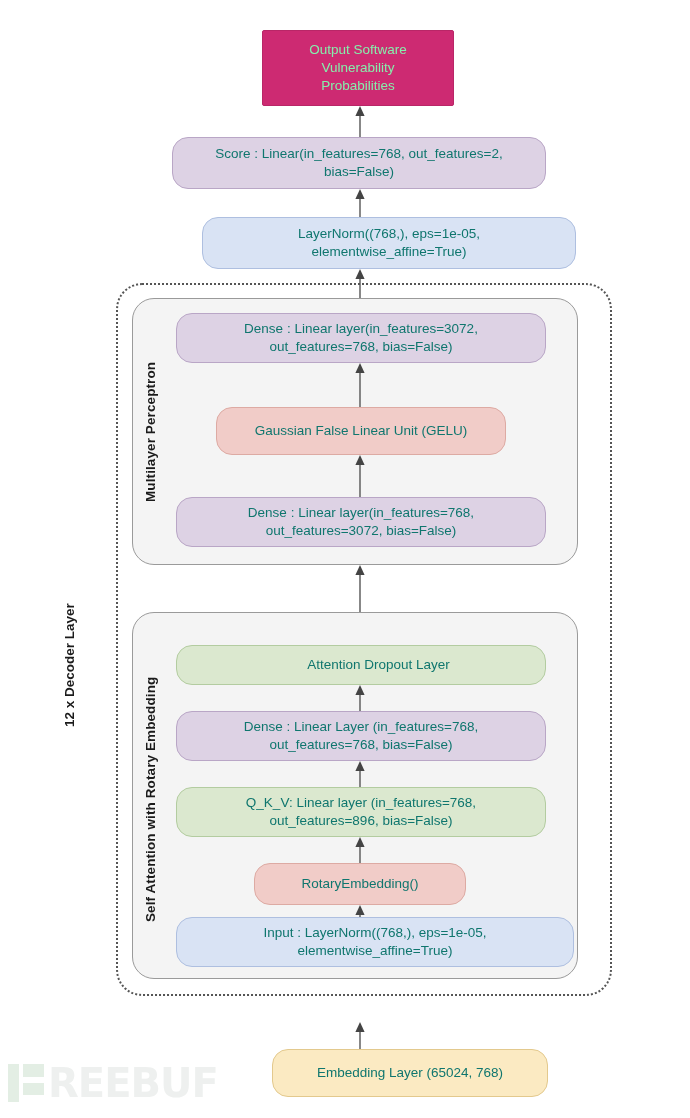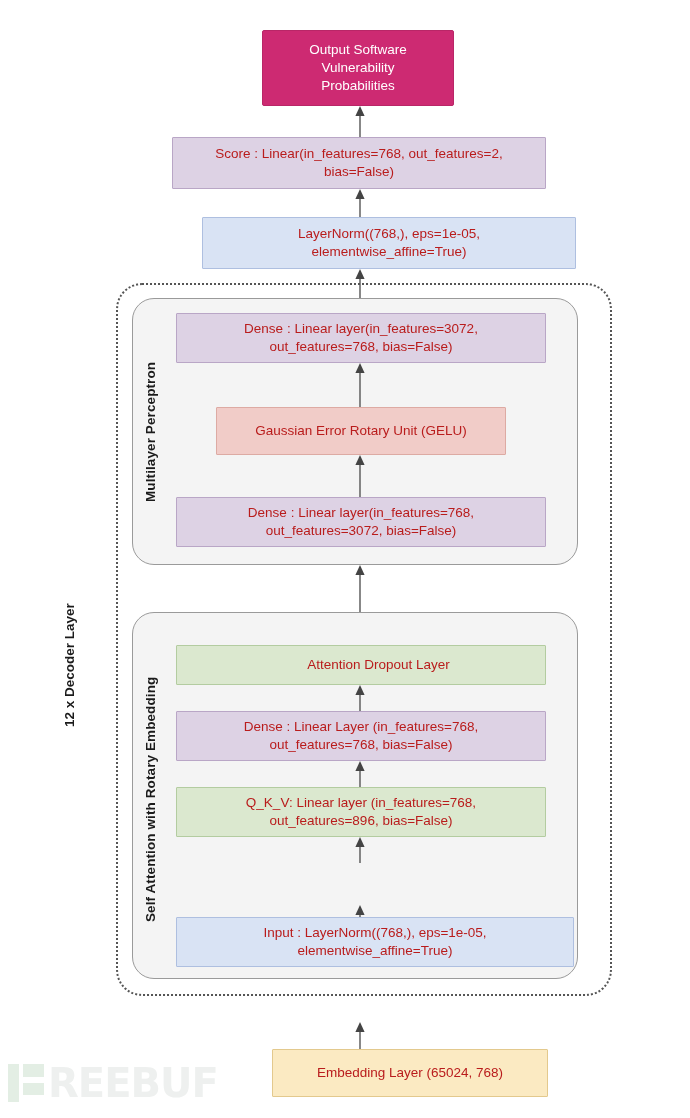--- a/index.html
+++ b/index.html
@@ -20,36 +20,36 @@
     width: 690px; height: 1118px;
   }
 
   
   .node {
     position: absolute;
     display: flex;
     align-items: center;
     justify-content: center;
     text-align: center;
-    border-radius: 1px;
+    border-radius: 16px;
     font-size: 13.5px;
     line-height: 1.35;
-    color: #b91c1c;
+    color: #0f766e;
     padding: 4px 8px;
     white-space: pre-line;
   }
 
   .node.purple { background: #ddd2e4; border: 1px solid #b9a6c6; }
   .node.blue   { background: #d9e3f4; border: 1px solid #aebfe0; }
   .node.green  { background: #dbe8cf; border: 1px solid #b3ccA0; }
   .node.red    { background: #f1ccc8; border: 1px solid #ddaaa3; }
   .node.yellow { background: #fbeac2; border: 1px solid #e3c98d; }
   .node.magenta{
     background: #cd2a72; border: 1px solid #b92667;
-    color: #ffffff; border-radius: 2px;
+    color: #86efac; border-radius: 2px;
   }
 
   
   .group {
     position: absolute;
     background: #f4f4f4;
     border: 1px solid #9a9a9a;
     border-radius: 22px;
   }
   .group-label {
@@ -171,21 +171,21 @@
   <div class="node purple" style="left:176px; top:313px; width:370px; height:50px;">Dense : Linear layer(in_features=3072,
 out_features=768, bias=False)</div>
 
   <div class="arrow" style="left:352px; top:363px; height:44px;">
     <svg width="16" height="44" viewBox="0 0 16 44">
       <line x1="8" y1="44" x2="8" y2="7" stroke="#555" stroke-width="1.4"></line>
       <polygon points="8,0 3.4,10 12.6,10" fill="#444"></polygon>
     </svg>
   </div>
 
-  <div class="node red" style="left:216px; top:407px; width:290px; height:48px;">Gaussian Error Rotary Unit (GELU)</div>
+  <div class="node red" style="left:216px; top:407px; width:290px; height:48px;">Gaussian False Linear Unit (GELU)</div>
 
   <div class="arrow" style="left:352px; top:455px; height:42px;">
     <svg width="16" height="42" viewBox="0 0 16 42">
       <line x1="8" y1="42" x2="8" y2="7" stroke="#555" stroke-width="1.4"></line>
       <polygon points="8,0 3.4,10 12.6,10" fill="#444"></polygon>
     </svg>
   </div>
 
   <div class="node purple" style="left:176px; top:497px; width:370px; height:50px;">Dense : Linear layer(in_features=768,
 out_features=3072, bias=False)</div>
@@ -223,20 +223,21 @@
   <div class="node green" style="left:176px; top:787px; width:370px; height:50px;">Q_K_V: Linear layer (in_features=768,
 out_features=896, bias=False)</div>
 
   <div class="arrow" style="left:352px; top:837px; height:26px;">
     <svg width="16" height="26" viewBox="0 0 16 26">
       <line x1="8" y1="26" x2="8" y2="7" stroke="#555" stroke-width="1.4"></line>
       <polygon points="8,0 3.4,10 12.6,10" fill="#444"></polygon>
     </svg>
   </div>
 
+  <div class="node red" style="left:254px; top:863px; width:212px; height:42px;">RotaryEmbedding()</div>
 
   <div class="arrow" style="left:352px; top:905px; height:26px;">
     <svg width="16" height="26" viewBox="0 0 16 26">
       <line x1="8" y1="26" x2="8" y2="7" stroke="#555" stroke-width="1.4"></line>
       <polygon points="8,0 3.4,10 12.6,10" fill="#444"></polygon>
     </svg>
   </div>
 
   <div class="node blue" style="left:176px; top:917px; width:398px; height:50px;">Input : LayerNorm((768,), eps=1e-05,
 elementwise_affine=True)</div>

